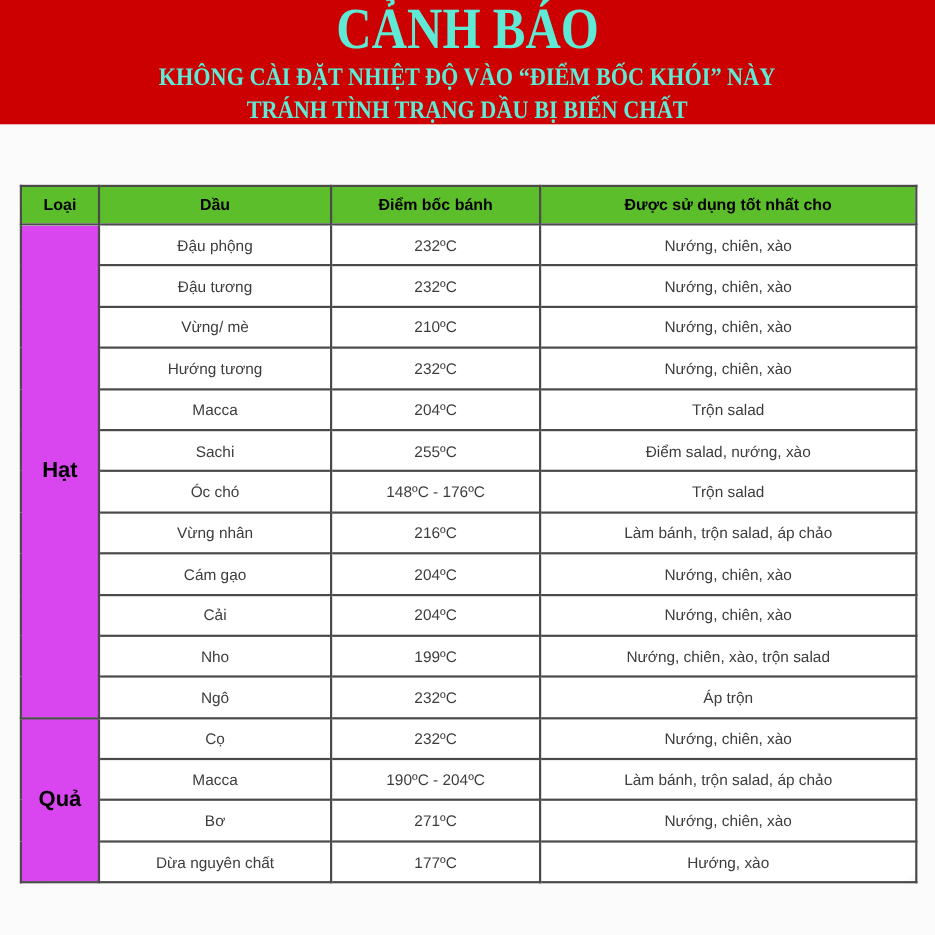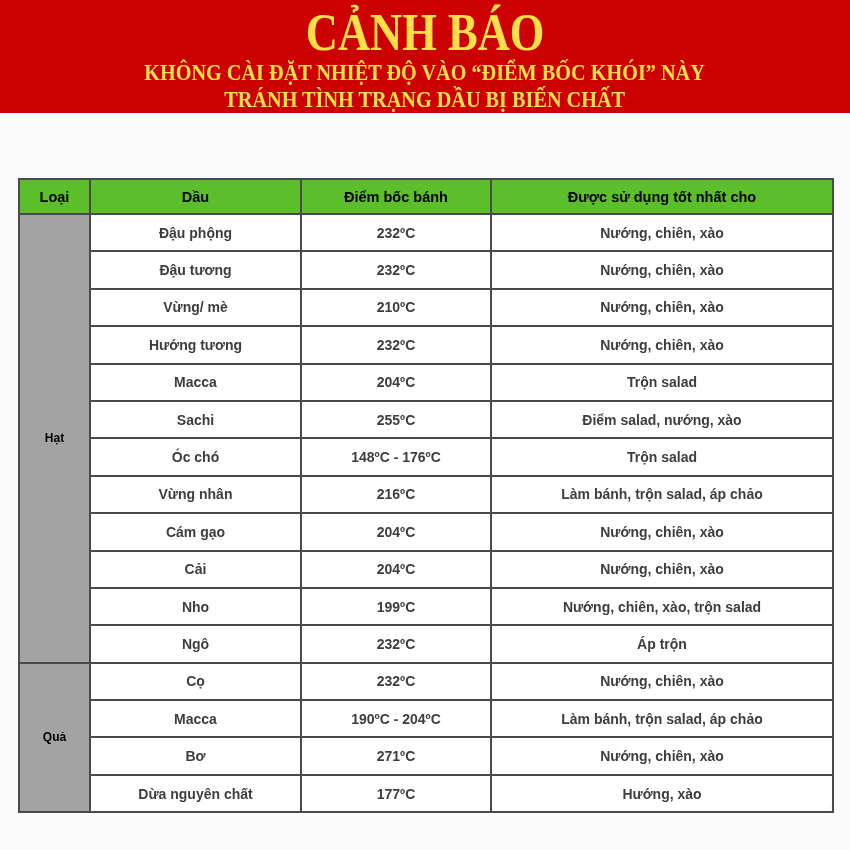--- a/index.html
+++ b/index.html
@@ -5,57 +5,57 @@
   html,body{margin:0;padding:0;}
   body{
     width:850px;height:850px;
     background:#fbfbfb;
     font-family:"Liberation Sans",sans-serif;
     position:relative;overflow:hidden;
   }
   .banner{
     position:absolute;top:0;left:0;
     width:850px;height:113px;
-    background:#cc0000;color:#fde047;
-    display:flex;flex-direction:column;align-items:center;justify-content:flex-end;
+    background:#cc0000;color:#5eead4;
+    display:flex;flex-direction:column;align-items:center;justify-content:space-between;
   }
   .banner-title{
     font-family:"Liberation Serif",serif;
     font-weight:bold;font-size:53px;line-height:1.02;
     transform:scaleX(0.84);transform-origin:center;
     white-space:nowrap;
   }
   .banner-sub{
     font-family:"Liberation Serif",serif;
     font-weight:bold;font-size:23px;line-height:1.18;
     transform:scaleX(0.88);transform-origin:center;
     white-space:nowrap;
   }
   table.oil-table{
-    position:absolute;left:18px;top:178px;
+    position:absolute;left:18px;top:168px;
     width:814px;
     border-collapse:collapse;table-layout:fixed;
     background:#ffffff;
     border-radius:20px;
   }
   .oil-table th,.oil-table td{
     border:2px solid #4a4a4a;
     text-align:center;vertical-align:middle;
     padding:0;overflow:hidden;
   }
   .oil-table thead th{
     background:#5cbe2b;color:#000000;
     height:33px;font-size:14.5px;font-weight:bold;
   }
   .oil-table tbody td{
-    height:35.4px;font-size:14px;color:#3d3d3d;font-weight:bold;
+    height:35.4px;font-size:14px;color:#3d3d3d;font-weight:normal;
   }
   .group-cell{
-    background:#a3a3a3;color:#000000;
-    font-weight:bold;font-size:12px;
+    background:#d946ef;color:#000000;
+    font-weight:bold;font-size:20px;
   }
 </style>
 </head>
 <body>
 
 <div class="banner">
   <div class="banner-title">CẢNH BÁO</div>
   <div class="banner-sub">KHÔNG CÀI ĐẶT NHIỆT ĐỘ VÀO “ĐIỂM BỐC KHÓI” NÀY</div>
   <div class="banner-sub">TRÁNH TÌNH TRẠNG DẦU BỊ BIẾN CHẤT</div>
 </div>

